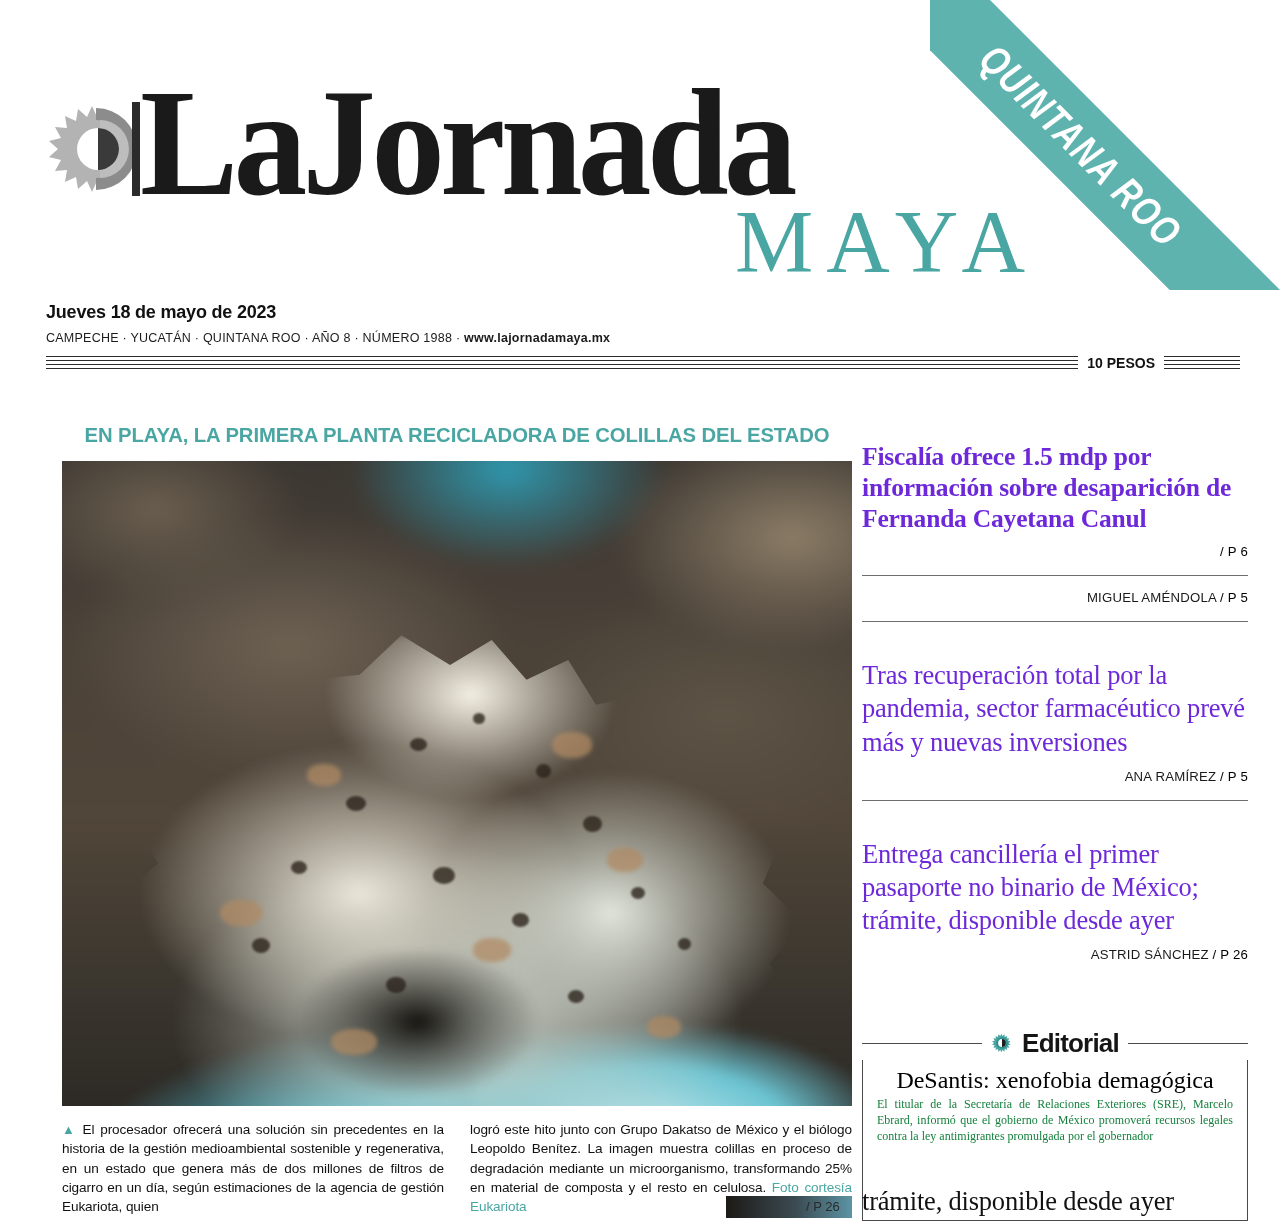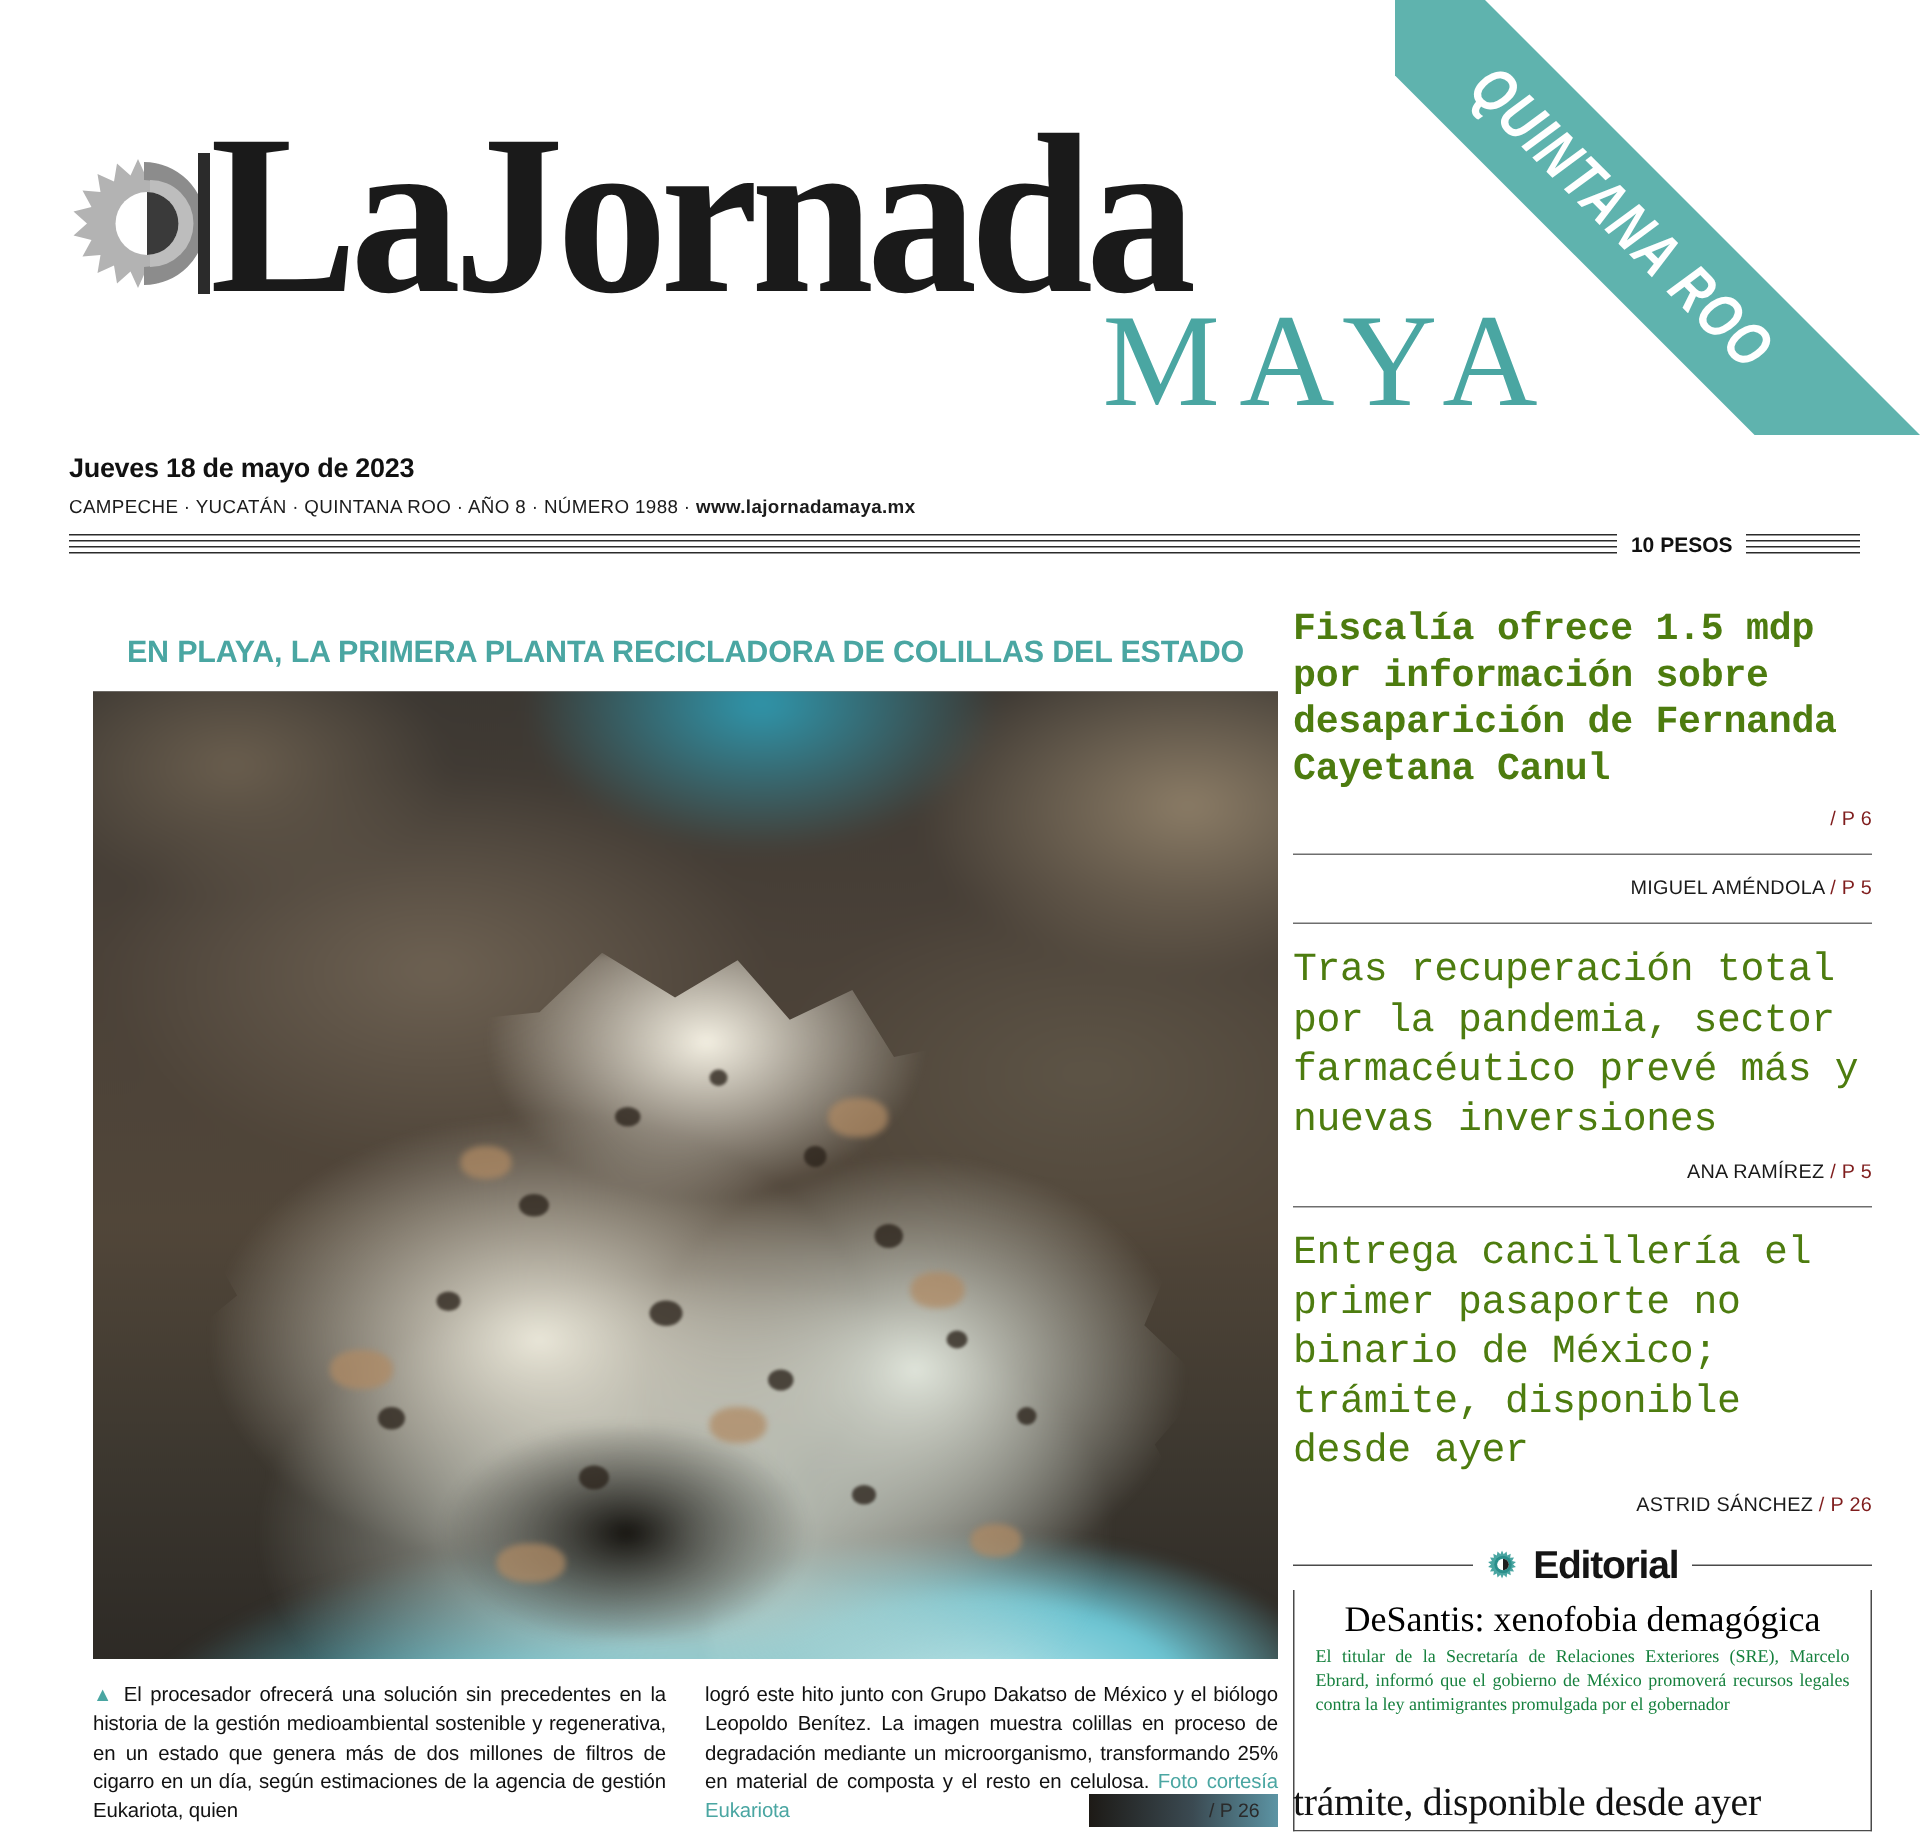--- a/index.html
+++ b/index.html
@@ -172,30 +172,30 @@
     font-size: 13.6px; line-height: 1.42; color: #111;
     text-align: justify; letter-spacing: -0.1px;
   }
   .cap-arrow { color: #4aa6a2; font-size: 13px; }
   .credit { color: #4aa6a2; }
 
   
   .side-col { position: absolute; left: 862px; top: 404px; width: 386px; }
   .side-rule { height: 1px; background: #6e6e6e; margin: 16px 0 14px 0; }
   .side-item .hl {
-    font-family: Liberation Mono, monospace;
-    color: #4d7c0f; letter-spacing: -0.2px;
+    font-family: Liberation Serif, serif;
+    color: #6d28d9; letter-spacing: -0.2px; margin-top: 37px;
   }
   .side-item.lead .hl { font-weight: 700; font-size: 25.5px; line-height: 1.22; }
   .side-item .hl.reg { font-weight: 400; font-size: 26.5px; line-height: 1.25; }
   .byline {
     text-align: right; margin-top: 10px;
     font-size: 13.2px; color: #1a1a1a; letter-spacing: 0.2px;
   }
-  .byline .pg { color: #7f1d1d; }
+  .byline .pg { color: #000000; }
 
   
   .editorial {
     position: absolute; left: 862px; top: 1036px; width: 386px; height: 185px;
     border: 1px solid #4a4a4a; border-top: none;
     overflow: hidden;
   }
   .ed-head {
     position: absolute; left: 862px; top: 1026px; width: 386px; height: 34px;
     display: flex; align-items: center; justify-content: center; gap: 9px;

